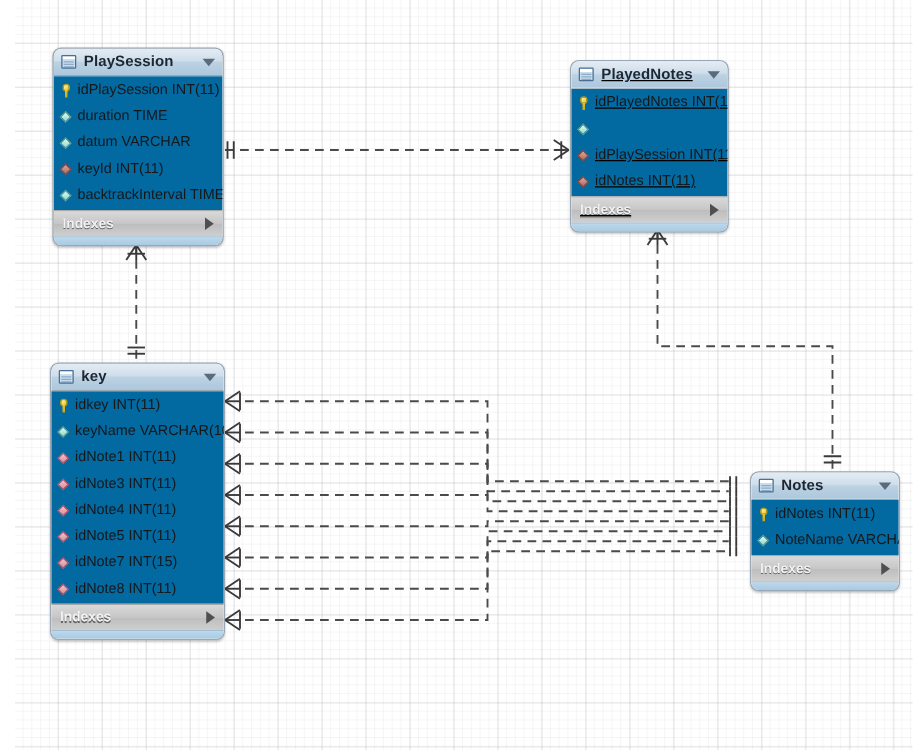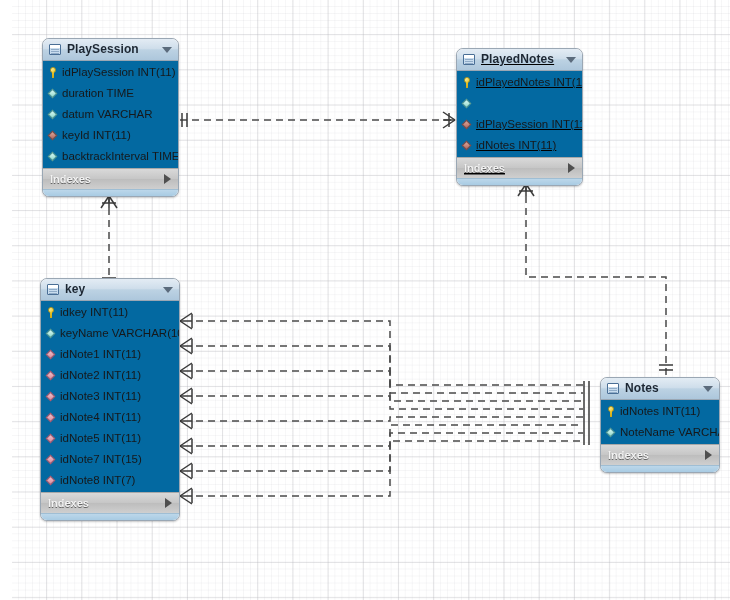--- a/index.html
+++ b/index.html
@@ -411,62 +411,58 @@
             <span class="mk fk"></span>
             <span class="lbl">idNotes INT(11)</span>
           </div>
         </div>
         <div class="tbl-foot">
           <span class="flbl">Indexes</span>
           <span class="arrow"></span>
         </div>
         <div class="tbl-strip"></div>
       </div>
-      <div class="tbl" style="left: 28px; top: 278px; width: 140px;">
+      <div class="tbl" style="left: 28px; top: 290px; width: 140px;">
         <div class="tbl-head">
           <span class="tbl-icon"></span>
           <span class="ttl">key</span>
           <span class="caret"></span>
         </div>
         <div class="cols">
           <div class="col">
             <span class="mk pk"></span>
             <span class="lbl">idkey INT(11)</span>
           </div>
           <div class="col">
             <span class="mk dia"></span>
             <span class="lbl">keyName VARCHAR(100)</span>
           </div>
           <div class="col">
             <span class="mk fk2"></span>
             <span class="lbl">idNote1 INT(11)</span>
           </div>
           <div class="col">
             <span class="mk fk2"></span>
-            <span class="lbl">idNote2 INT(11)</span>
-          </div>
-          <div class="col">
-            <span class="mk fk2"></span>
             <span class="lbl">idNote3 INT(11)</span>
           </div>
           <div class="col">
             <span class="mk fk2"></span>
             <span class="lbl">idNote4 INT(11)</span>
           </div>
           <div class="col">
             <span class="mk fk2"></span>
             <span class="lbl">idNote5 INT(11)</span>
           </div>
           <div class="col">
             <span class="mk fk2"></span>
             <span class="lbl">idNote7 INT(15)</span>
           </div>
           <div class="col">
             <span class="mk fk2"></span>
-            <span class="lbl">idNote8 INT(7)</span>
+            <span class="lbl">idNote8 INT(11)</span>
           </div>
         </div>
         <div class="tbl-foot">
           <span class="flbl">Indexes</span>
           <span class="arrow"></span>
         </div>
         <div class="tbl-strip"></div>
       </div>
       <div class="tbl" style="left: 588px; top: 377px; width: 120px;">
         <div class="tbl-head">

